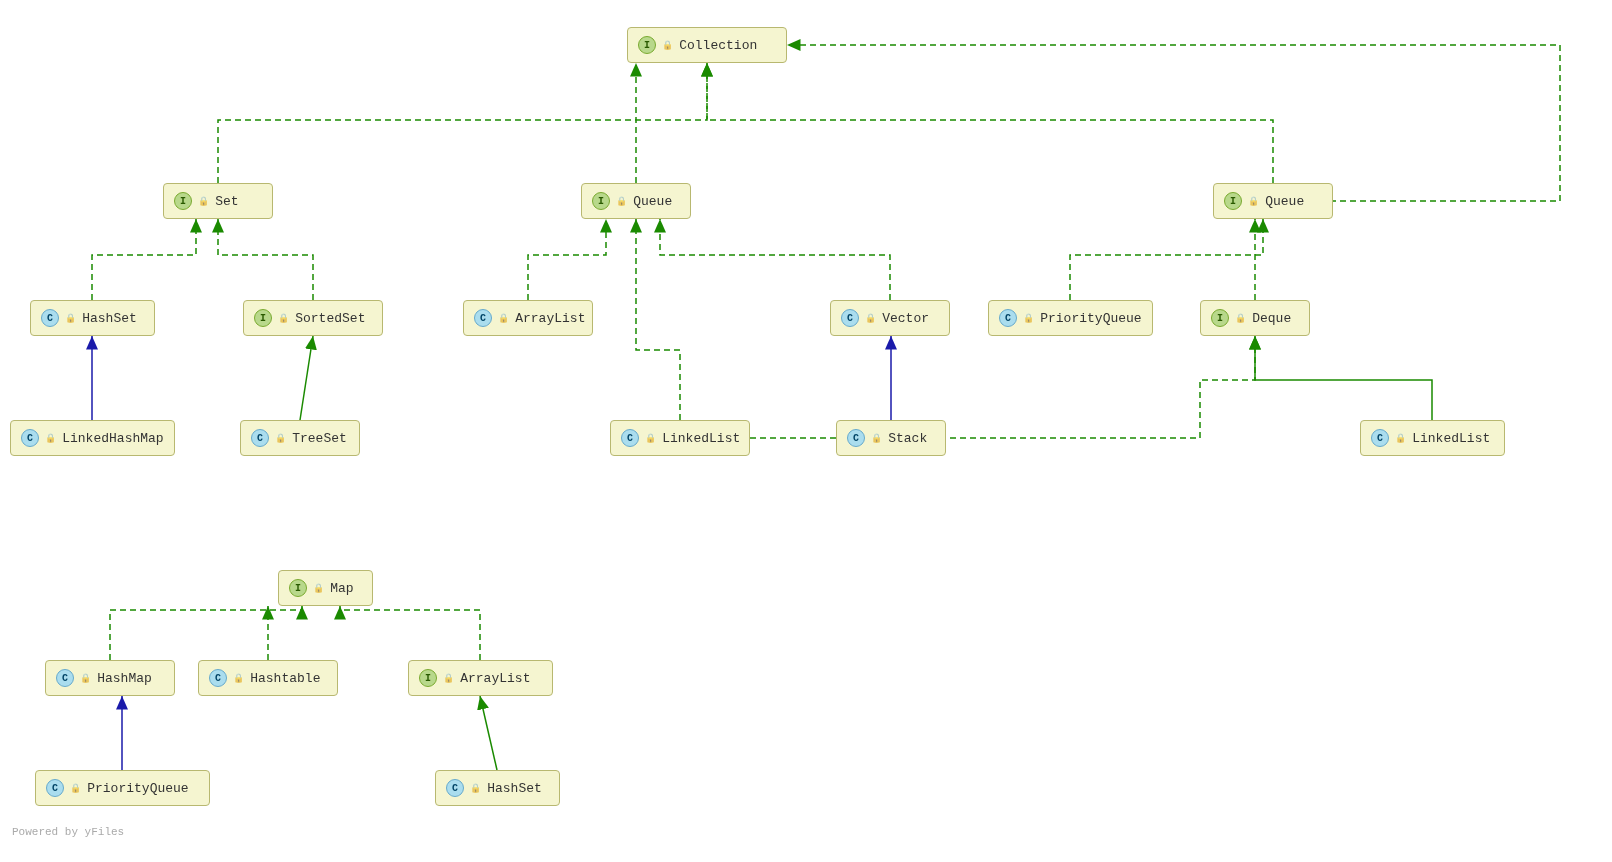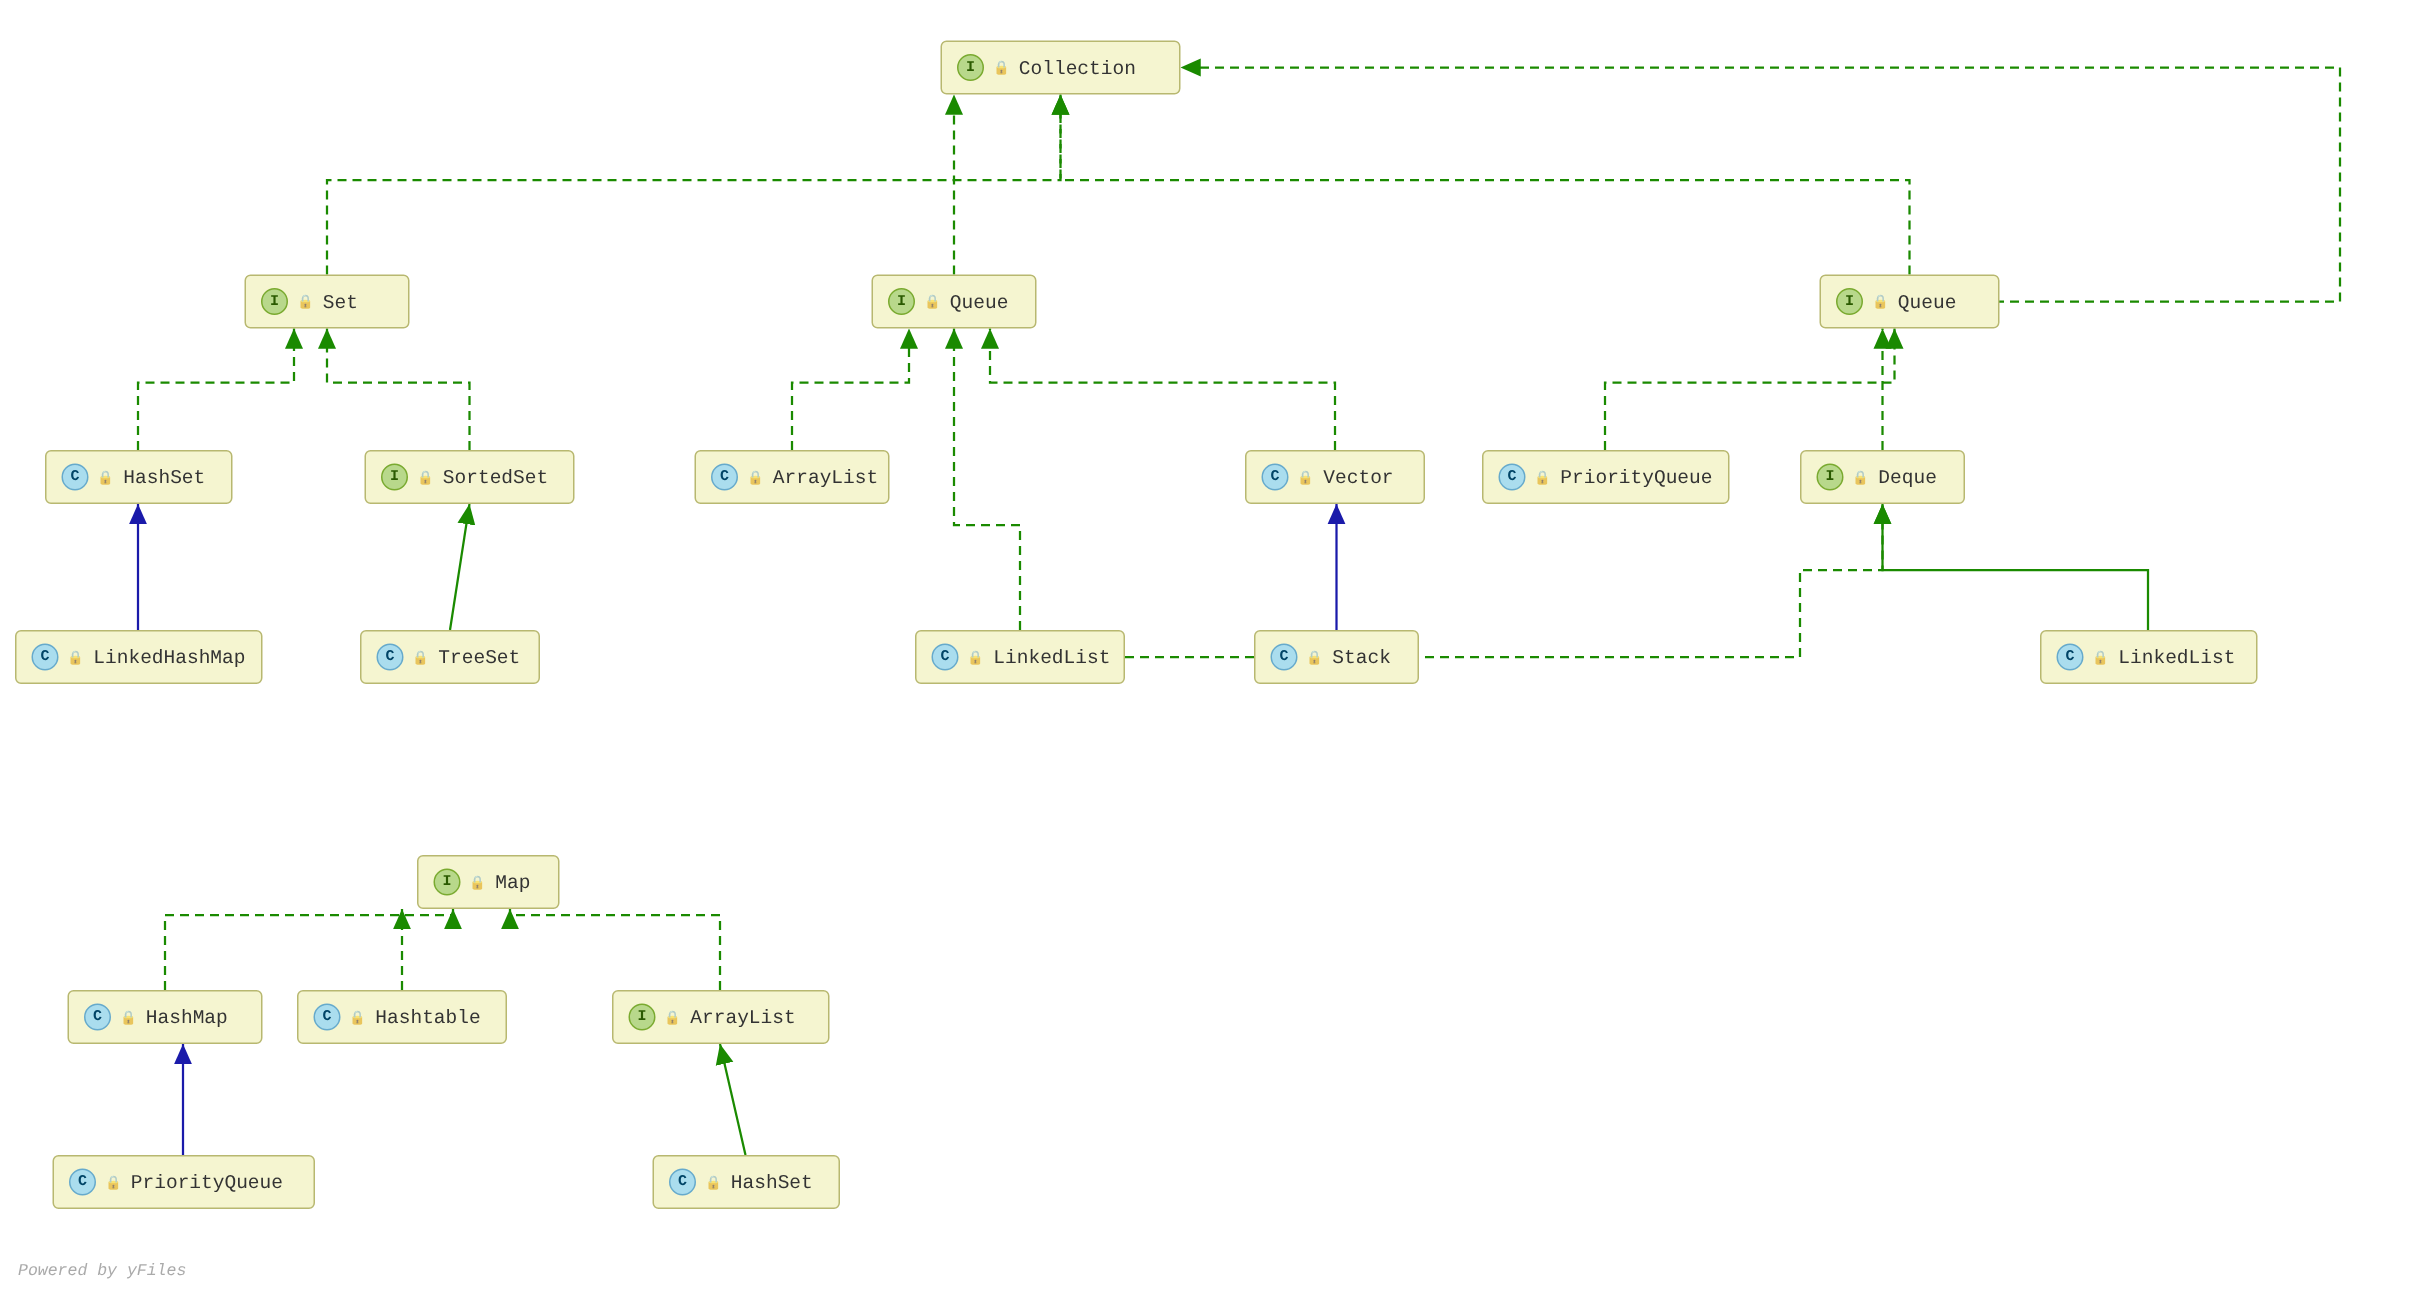--- a/index.html
+++ b/index.html
@@ -57,25 +57,24 @@
     svg.arrows {
       position: absolute;
       top: 0;
       left: 0;
       width: 1612px;
       height: 862px;
       pointer-events: none;
     }
     .watermark {
       position: absolute;
-      bottom: 8px;
+      bottom: 24px;
       left: 12px;
       font-size: 11px;
       color: #aaa;
-      font-style: italic;
     }
   </style>
 </head>
 <body>
 
 <div class="canvas">
   <svg class="arrows">
     <defs>
       <marker id="arrow-green" markerWidth="10" markerHeight="10" refX="9" refY="5" orient="auto">
         <path d="M0,1 L9,5 L0,9 Z" fill="#1a8a00"></path>

